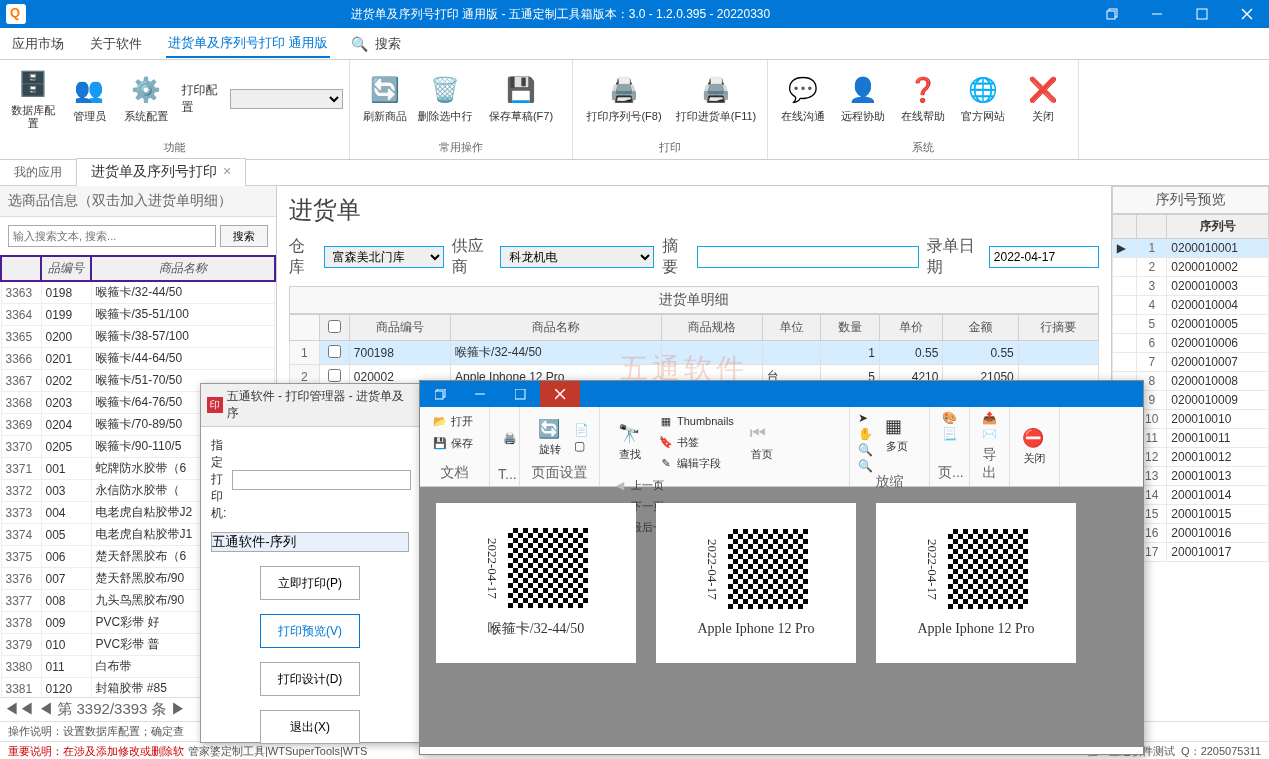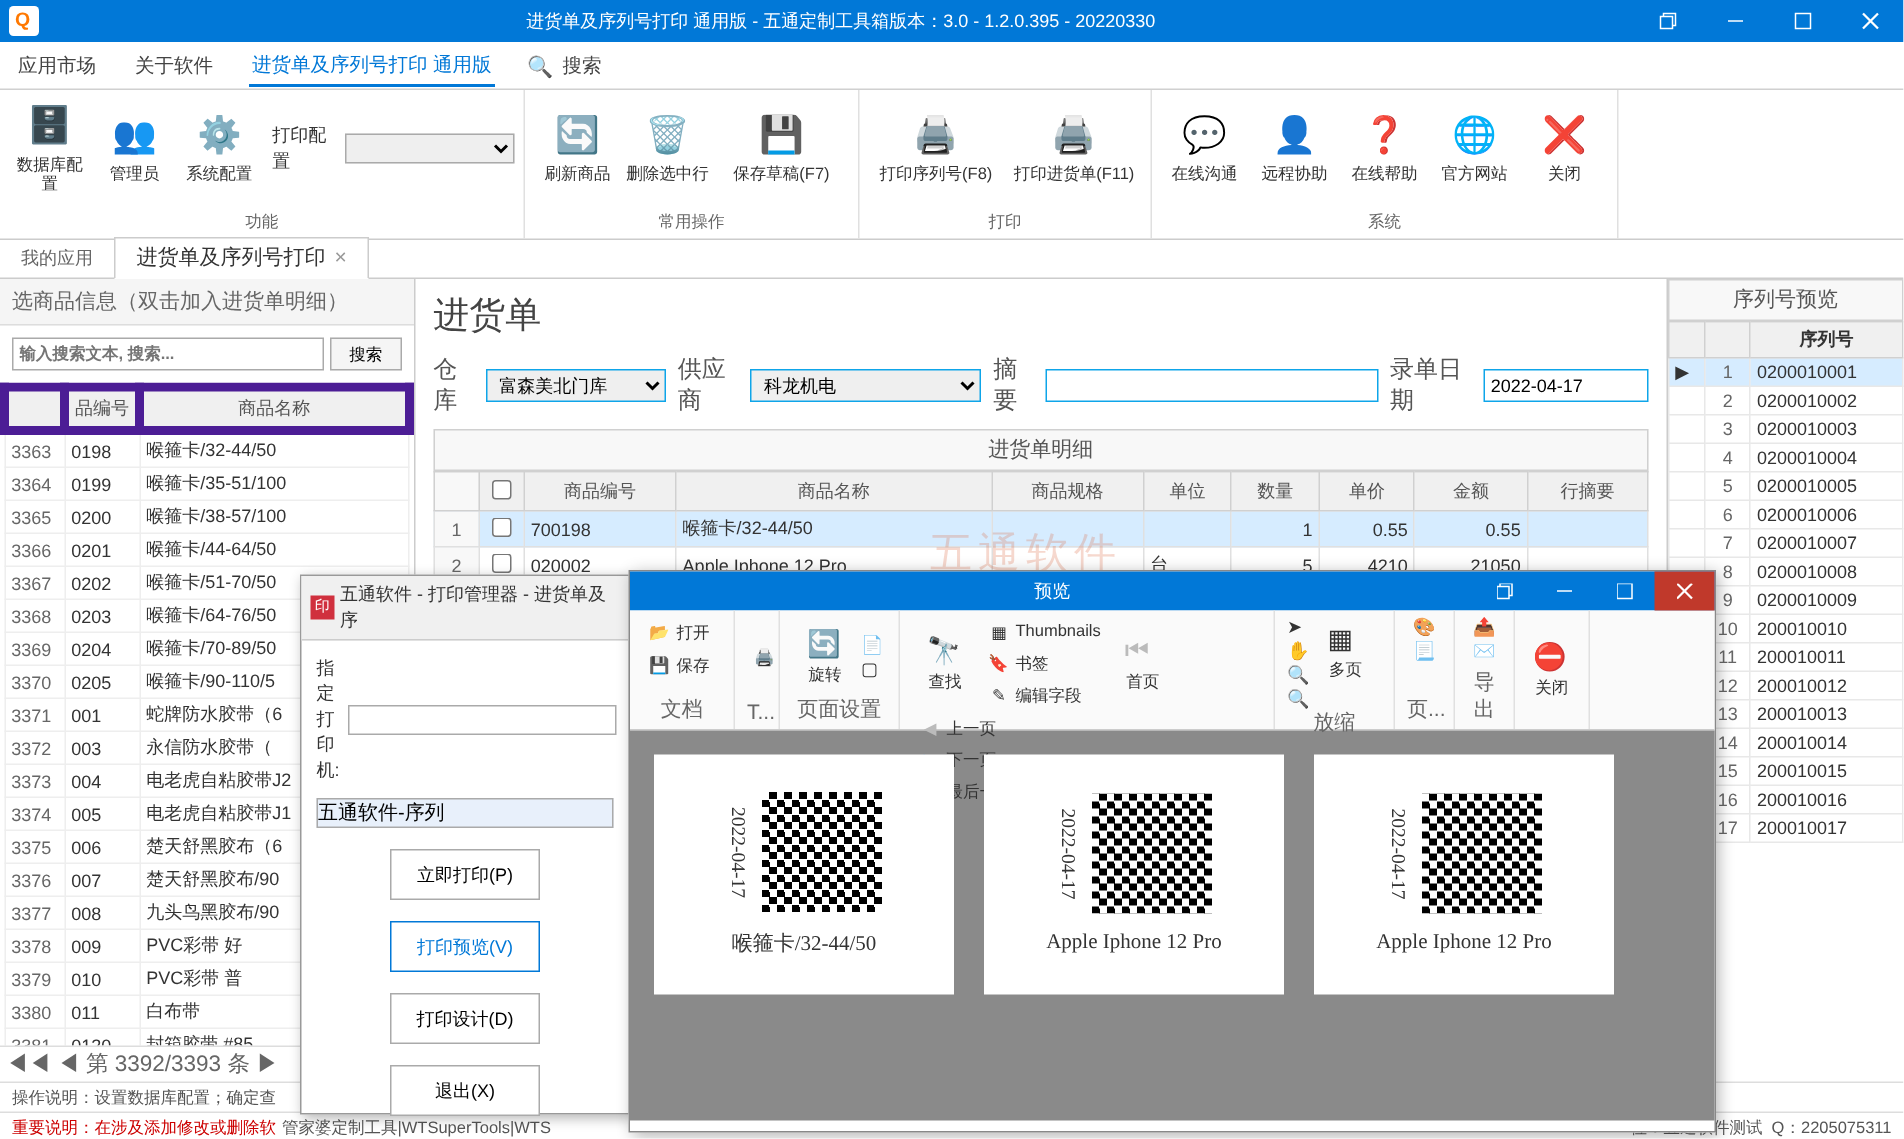--- a/index.html
+++ b/index.html
@@ -36,25 +36,25 @@
 .doctabs { height: 26px; display: flex; border-bottom: 1px solid #ccc; align-items: flex-end; }
 .doctab { padding: 4px 14px; font-size: 12px; color: #666; }
 .doctab.active { background: #fff; border-top: 1px solid #ccc; border-left: 1px solid #ccc; border-right: 1px solid #ccc; border-bottom: 1px solid #fff; margin-bottom: -1px; font-size: 14px; color: #333; }
 .doctab .close { margin-left: 6px; color: #999; }
 
 
 .mainarea { display: flex; height: 535px; }
 .leftpanel { width: 294px; border-right: 1px solid #ccc; display: flex; flex-direction: column; }
 .leftpanel .lptitle { font-size: 14px; color: #666; padding: 6px 8px; background: #f5f5f5; border-bottom: 1px solid #ddd; }
 .searchbar { display: flex; padding: 8px; gap: 4px; }
-.searchbar input { flex: 1; height: 22px; border: 1px solid #aaa; padding: 0 4px; font-size: 11px; color: #999; font-weight: bold; }
+.searchbar input { flex: 1; height: 22px; border: 1px solid #aaa; padding: 0 4px; font-size: 11px; color: #999; }
 .searchbar button { width: 48px; height: 22px; border: 1px solid #aaa; background: #f5f5f5; font-size: 11px; }
 .lgrid { flex: 1; overflow: hidden; }
 .lgrid table { width: 100%; border-collapse: collapse; font-size: 12px; }
-.lgrid th { background: #f0f0f0; border: 6px solid #4c1d95; padding: 3px 4px; font-weight: normal; color: #555; height: 22px; }
+.lgrid th { background: #f0f0f0; border: 2px solid #4c1d95; padding: 3px 4px; font-weight: normal; color: #555; height: 22px; font-style: italic; }
 .lgrid td { border: 1px solid #eee; padding: 2px 4px; height: 20px; white-space: nowrap; overflow: hidden; }
 .lgrid tr td:first-child { width: 40px; color: #666; }
 .lgrid tr td:nth-child(2) { width: 50px; }
 .pager { padding: 2px 4px; font-size: 15px; color: #666; border-top: 1px solid #ddd; }
 
 .centerpanel { flex: 1; padding: 8px 12px; }
 .centerpanel h1 { font-size: 24px; font-weight: normal; color: #444; margin-bottom: 10px; }
 .formrow { display: flex; align-items: center; gap: 8px; margin-bottom: 8px; }
 .formrow label { font-size: 16px; color: #555; }
 .formrow select, .formrow input { height: 22px; border: 1px solid #0ea5e9; padding: 0 4px; font-size: 12px; }
@@ -565,21 +565,20 @@
     </div>
     <button class="pbtn">立即打印(P)</button>
     <button class="pbtn active">打印预览(V)</button>
     <button class="pbtn">打印设计(D)</button>
     <button class="pbtn">退出(X)</button>
   </div>
 </div>
 
 <div class="preview">
   <div class="ptitle">
-    <div class="ptxt">预览</div>
     <div class="winbtn">
         <svg width="11" height="11">
           <rect x="2" y="0" width="8" height="8" fill="none" stroke="#fff"></rect>
           <rect x="0" y="2" width="8" height="8" fill="#0178d7" stroke="#fff"></rect>
         </svg>
       </div>
     <div class="winbtn">
         <svg width="11" height="11">
           <line x1="0" y1="5" x2="10" y2="5" stroke="#fff"></line>
         </svg>

